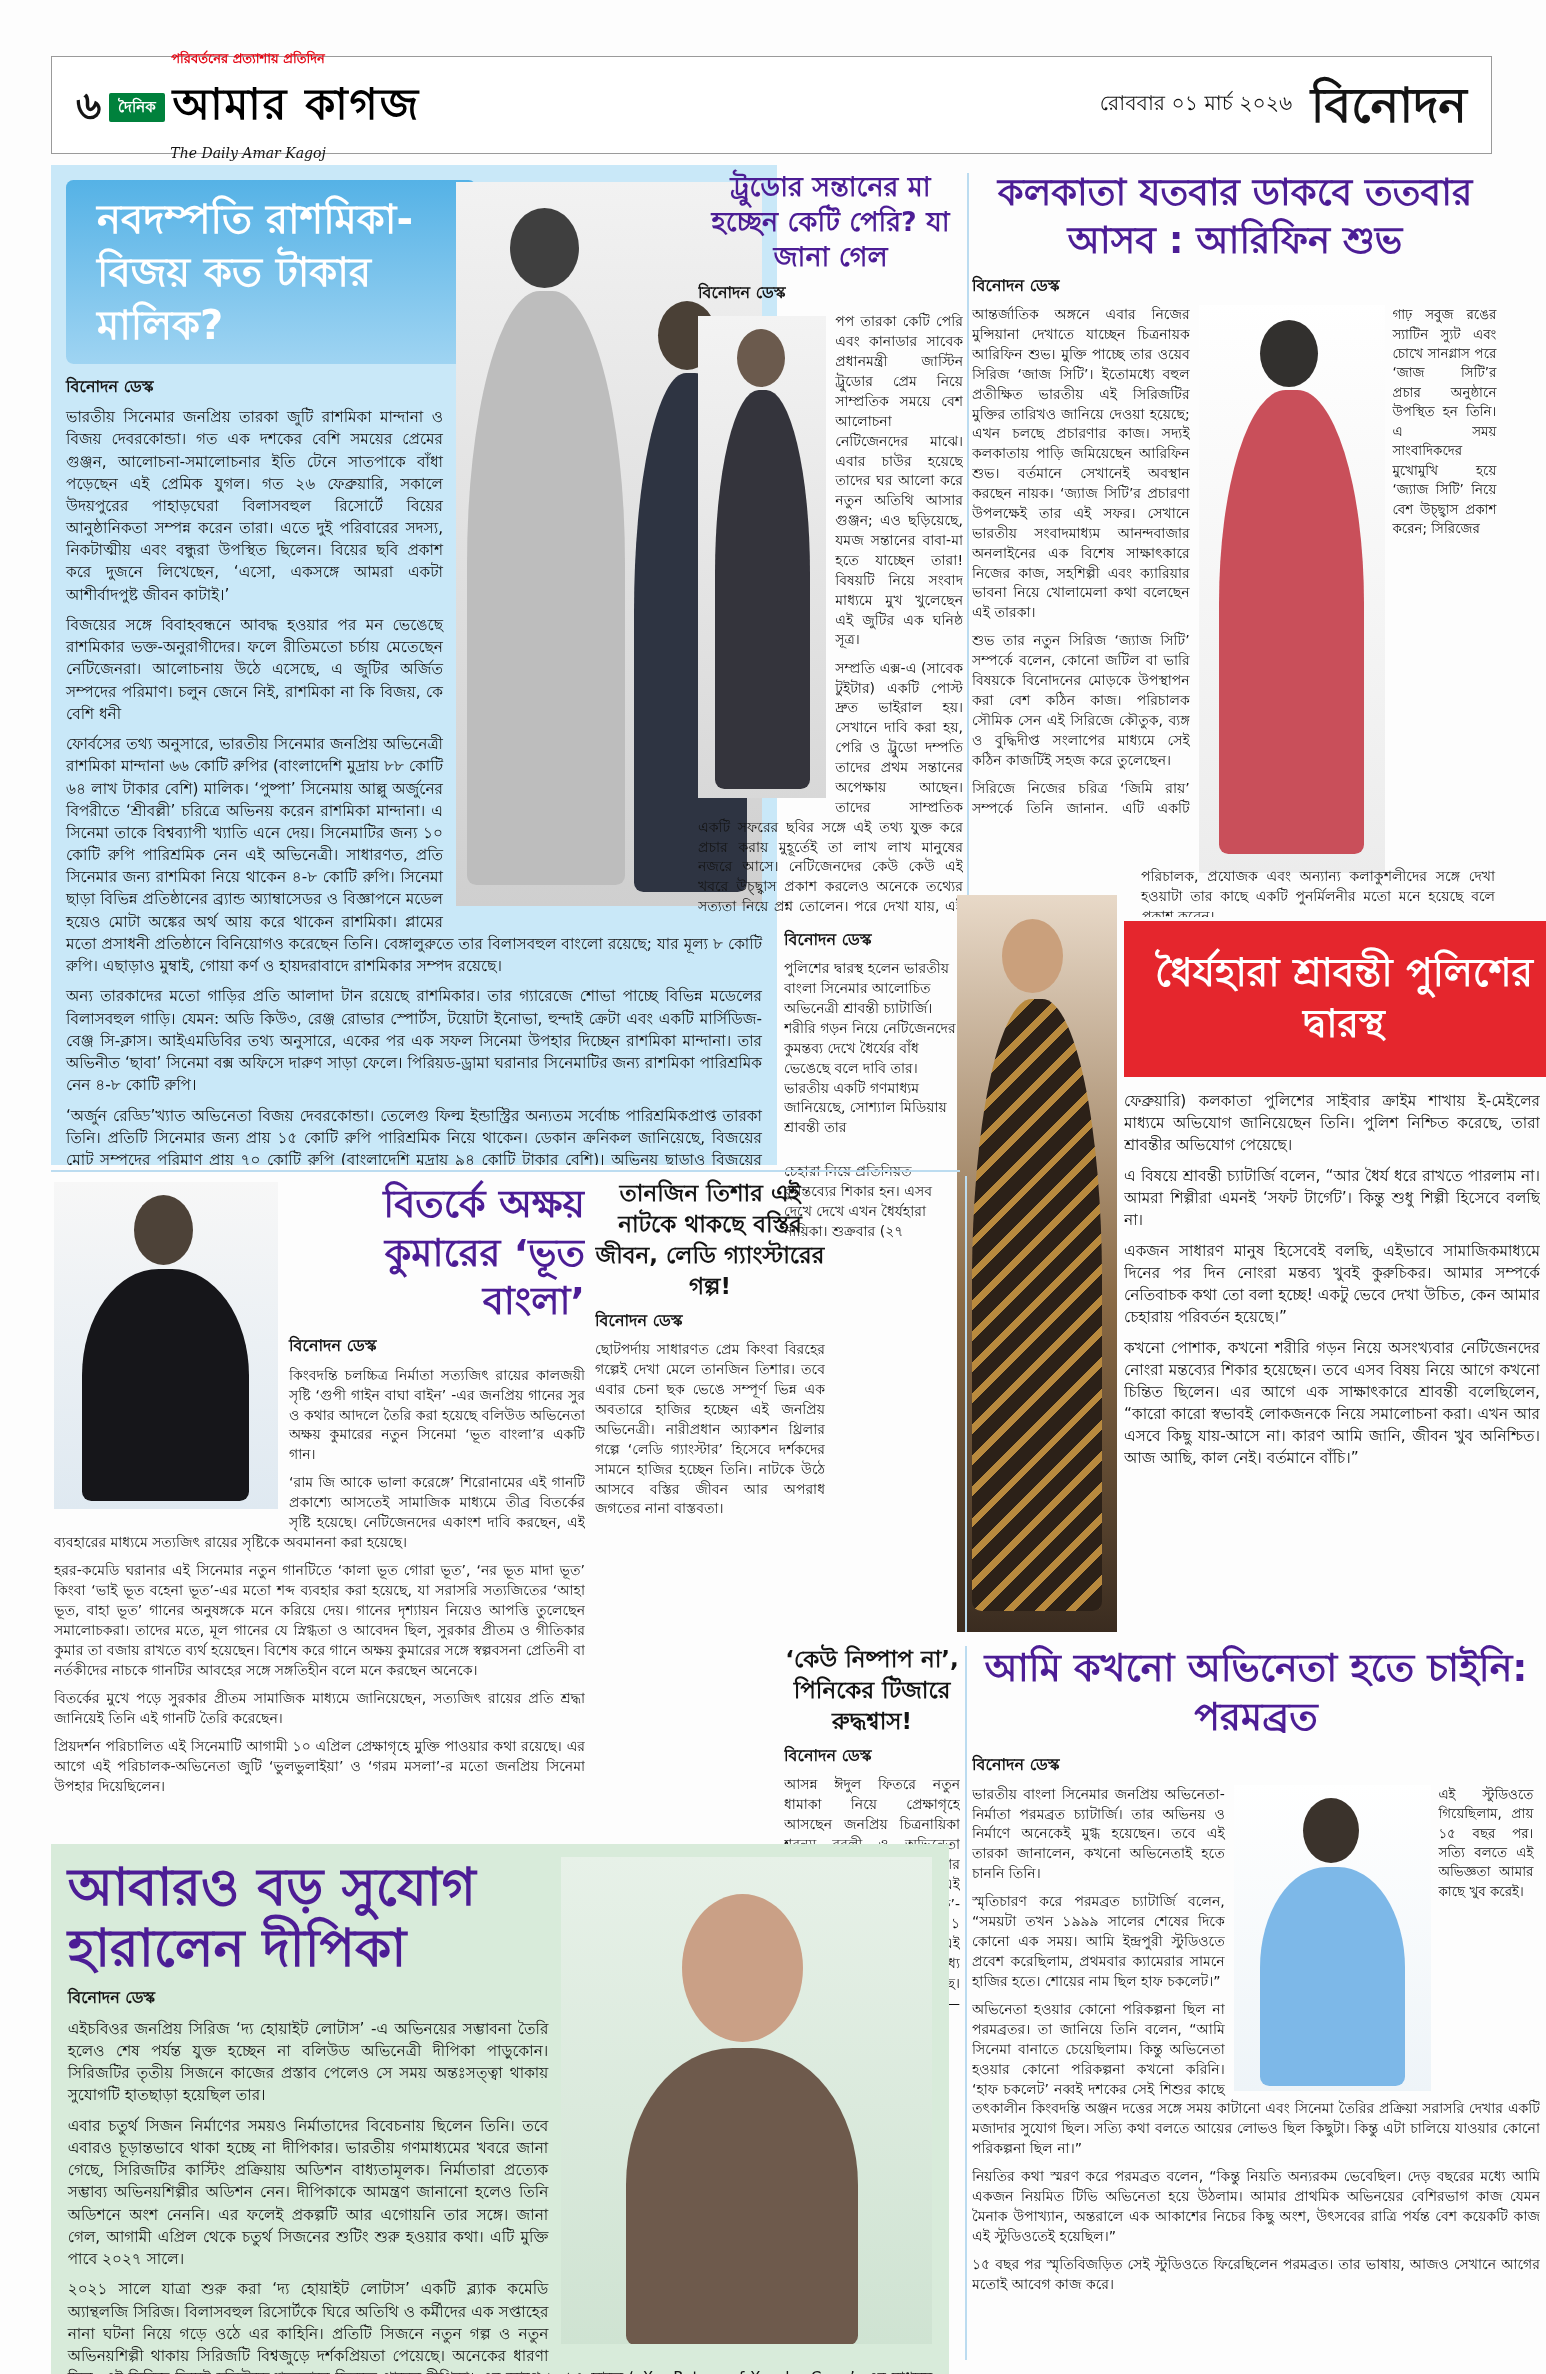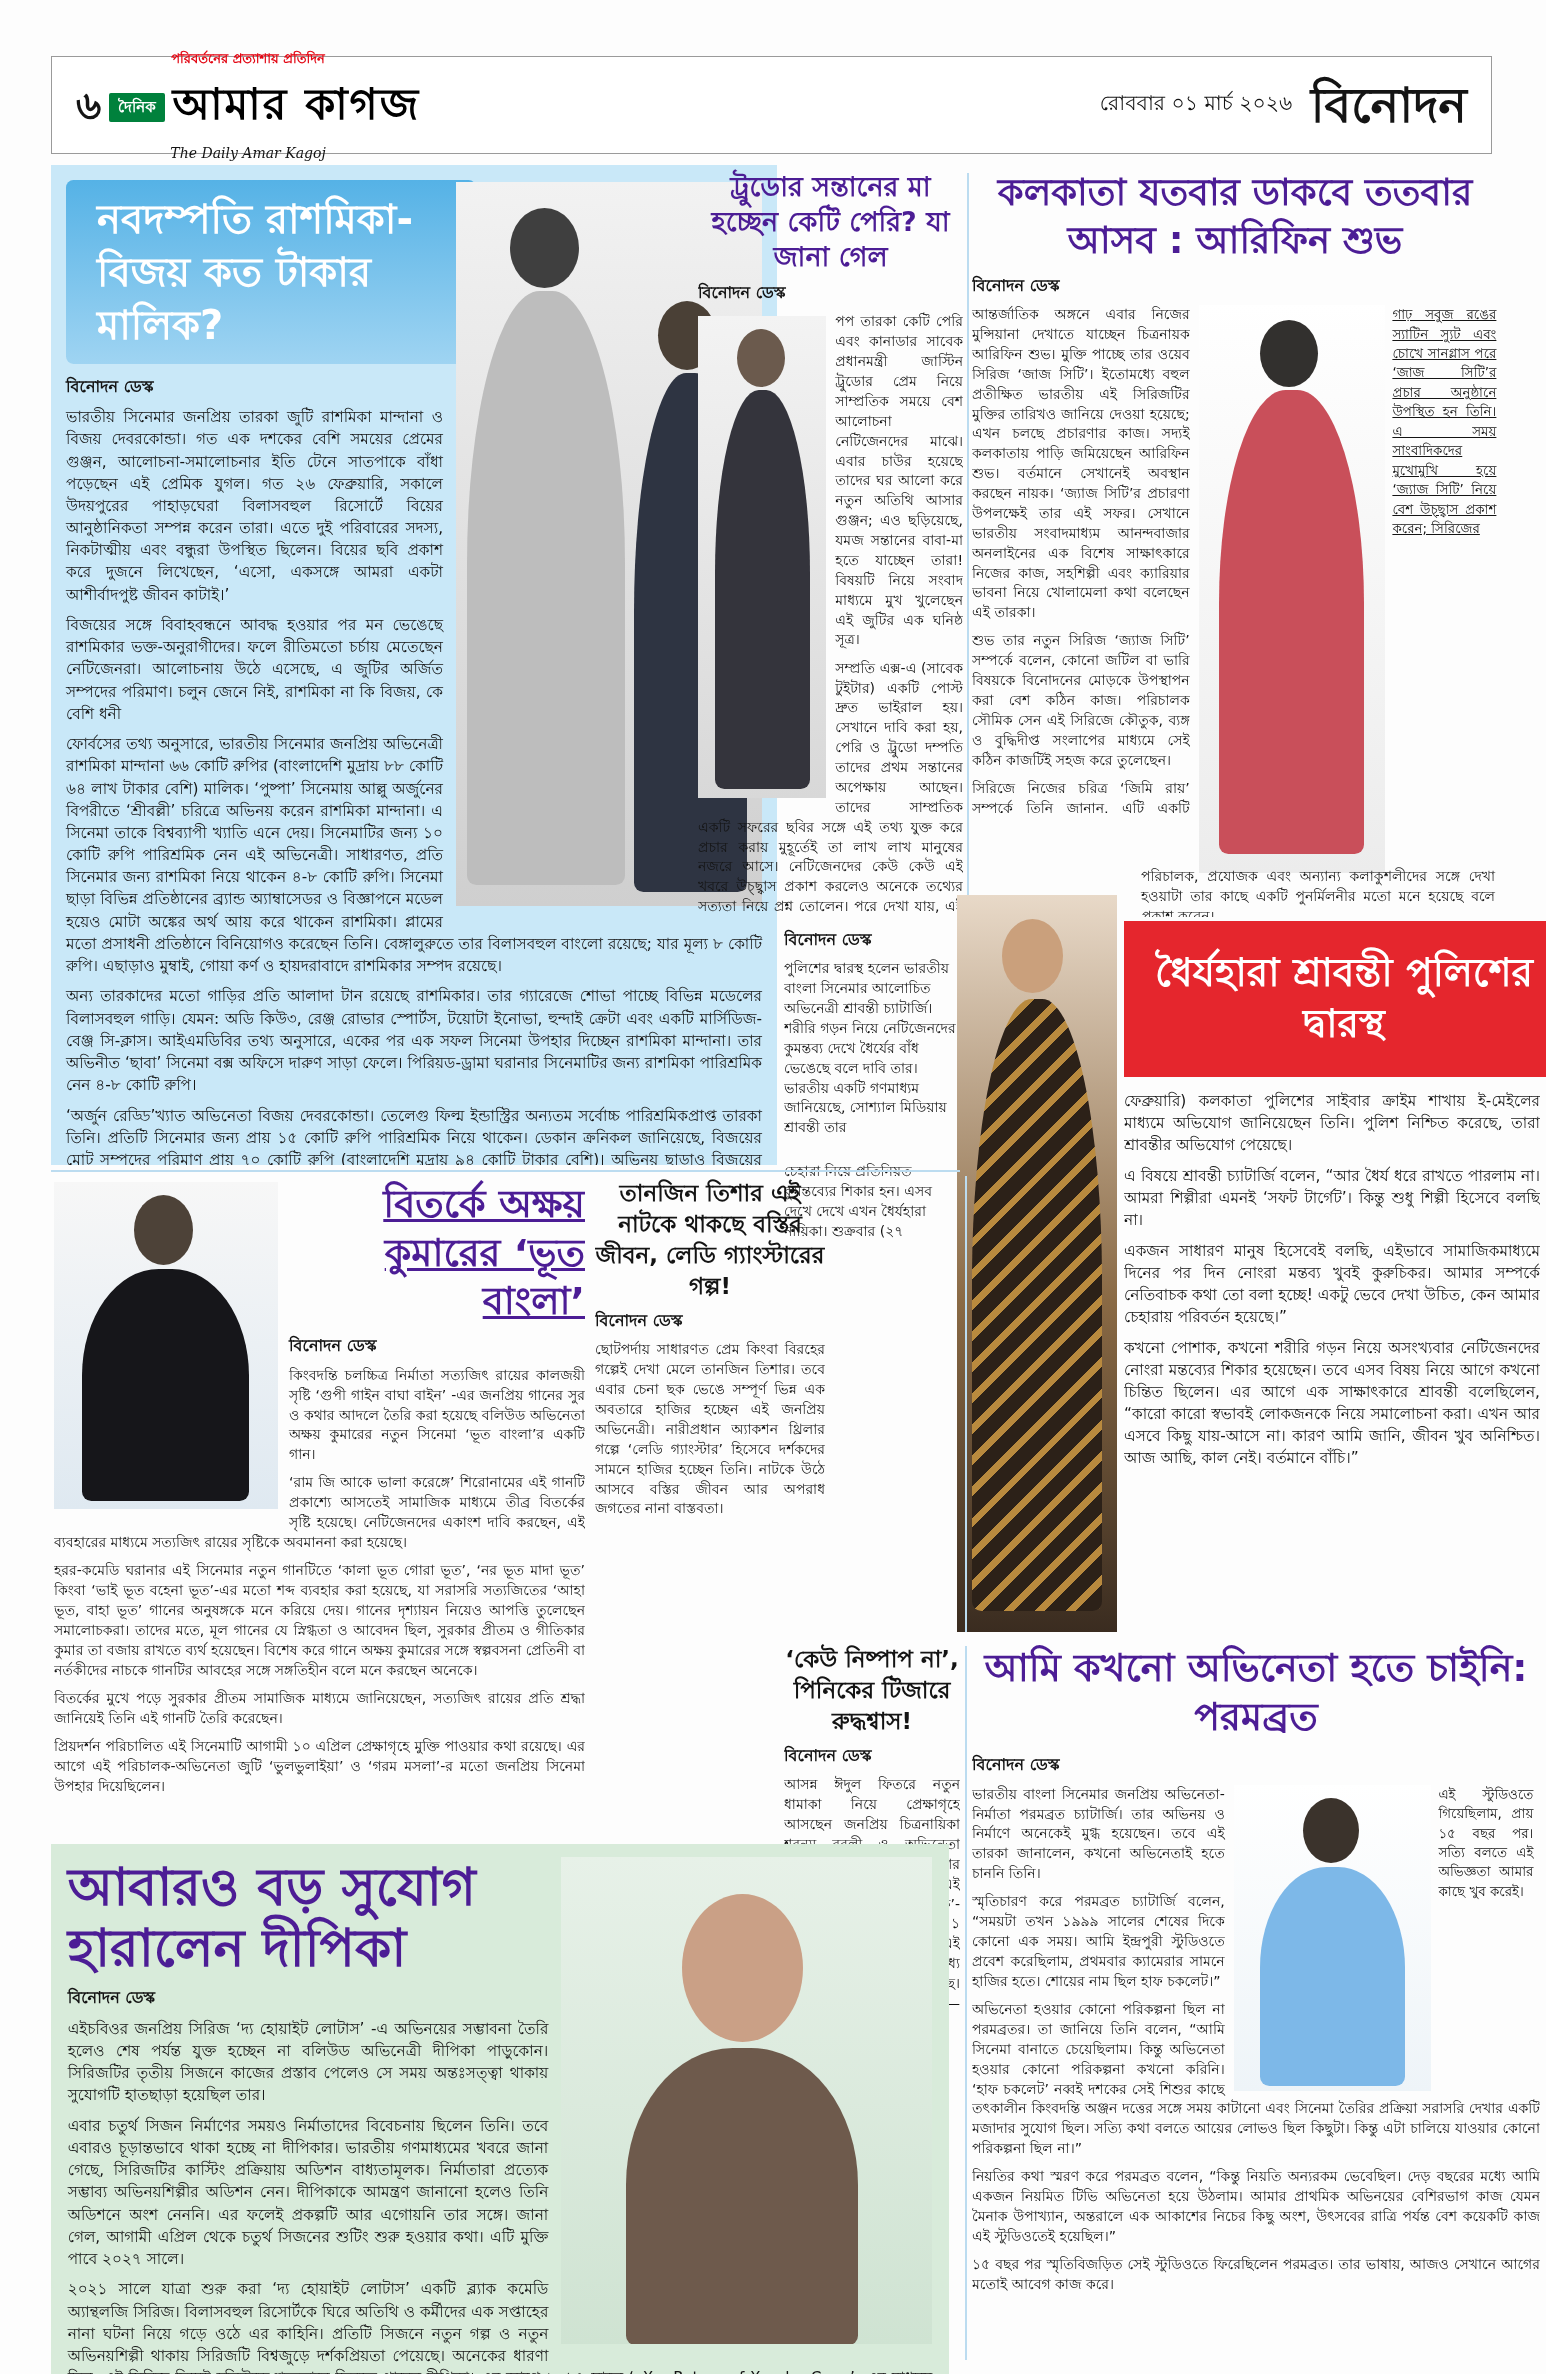--- a/index.html
+++ b/index.html
@@ -116,21 +116,21 @@
 <div class="abs vr" style="left:967px;top:173px;height:740px;"></div>
 
 <section id="art-arifin" class="abs ovh">
   <h2 class="hl" style="margin:0 0 7.4px 0;">কলকাতা যতবার ডাকবে ততবার আসব : আরিফিন শুভ</h2>
   <div class="byline">বিনোদন ডেস্ক</div>
   <div class="fr" style="width:299px;display:flex;gap:7.4px;margin:0 0 5.6px 9.3px;">
     <div class="ph" style="width:186px;height:568px;background:linear-gradient(180deg,#ffffff,#ececec);">
       <div class="head" style="left:61px;top:15px;width:58px;height:67px;background:#32302e;"></div>
       <div class="torso" style="left:20.4px;top:85px;width:145px;height:464px;background:#c94f5a;"></div>
     </div>
-    <div class="cap jt" style="width:104px;text-decoration:underline;">গাঢ় সবুজ রঙের স্যাটিন স্যুট এবং চোখে সানগ্লাস পরে ‘জাজ সিটি’র প্রচার অনুষ্ঠানে উপস্থিত হন তিনি। এ সময় সাংবাদিকদের মুখোমুখি হয়ে ‘জ্যাজ সিটি’ নিয়ে বেশ উচ্ছ্বাস প্রকাশ করেন; সিরিজের</div>
+    <div class="cap jt" style="width:104px;">গাঢ় সবুজ রঙের স্যাটিন স্যুট এবং চোখে সানগ্লাস পরে ‘জাজ সিটি’র প্রচার অনুষ্ঠানে উপস্থিত হন তিনি। এ সময় সাংবাদিকদের মুখোমুখি হয়ে ‘জ্যাজ সিটি’ নিয়ে বেশ উচ্ছ্বাস প্রকাশ করেন; সিরিজের</div>
   </div>
   <div class="body-sm jt ovh" style="height:508px;">
     <p>আন্তর্জাতিক অঙ্গনে এবার নিজের মুন্সিয়ানা দেখাতে যাচ্ছেন চিত্রনায়ক আরিফিন শুভ। মুক্তি পাচ্ছে তার ওয়েব সিরিজ ‘জাজ সিটি’। ইতোমধ্যে বহুল প্রতীক্ষিত ভারতীয় এই সিরিজটির মুক্তির তারিখও জানিয়ে দেওয়া হয়েছে; এখন চলছে প্রচারণার কাজ। সদ্যই কলকাতায় পাড়ি জমিয়েছেন আরিফিন শুভ। বর্তমানে সেখানেই অবস্থান করছেন নায়ক। ‘জ্যাজ সিটি’র প্রচারণা উপলক্ষেই তার এই সফর। সেখানে ভারতীয় সংবাদমাধ্যম আনন্দবাজার অনলাইনের এক বিশেষ সাক্ষাৎকারে নিজের কাজ, সহশিল্পী এবং ক্যারিয়ার ভাবনা নিয়ে খোলামেলা কথা বলেছেন এই তারকা।</p>
     <p>শুভ তার নতুন সিরিজ ‘জ্যাজ সিটি’ সম্পর্কে বলেন, কোনো জটিল বা ভারি বিষয়কে বিনোদনের মোড়কে উপস্থাপন করা বেশ কঠিন কাজ। পরিচালক সৌমিক সেন এই সিরিজে কৌতুক, ব্যঙ্গ ও বুদ্ধিদীপ্ত সংলাপের মাধ্যমে সেই কঠিন কাজটিই সহজ করে তুলেছেন।</p>
     <p>সিরিজে নিজের চরিত্র ‘জিমি রায়’ সম্পর্কে তিনি জানান, এটি একটি ভারতীয় চরিত্র এবং কাজের প্রয়োজনে তাকে একাধিক ভাষায় সংলাপ বলতে হয়েছে। অডিশন প্রসঙ্গে শুভ বললেন, সবার আগে নিজেকে বিশ্ববাসী বলতে ভালোবাসি। আমার মনে হয়, কোনো কাজের ক্ষেত্রেই কোন দেশের বা ভৌগোলিক কারণ জড়িত থাকে না।</p>
 
   </div>
   <p class="body-sm jt" style="position:absolute;left:169px;top:698px;width:354px;">পরিচালক, প্রযোজক এবং অন্যান্য কলাকুশলীদের সঙ্গে দেখা হওয়াটা তার কাছে একটি পুনর্মিলনীর মতো মনে হয়েছে বলে প্রকাশ করেন।</p>
 </section>
 
@@ -158,21 +158,21 @@
 
 <div class="abs hrule" style="left:51px;top:1170px;width:909px;"></div>
 <div class="abs vr" style="left:965px;top:1176px;height:456px;"></div>
 <div class="abs vr" style="left:965px;top:1646px;height:714px;"></div>
 
 <section id="art-akshay" class="abs ovh" style="left:54px;top:1178px;width:531px;height:640px;">
   <div class="ph fl" style="width:224px;height:327px;margin:3.7px 11px 5.6px 0;background:linear-gradient(180deg,#f7f7f7,#dfe9f1);">
     <div class="head" style="left:80px;top:13px;width:59px;height:70px;background:#4d4238;"></div>
     <div class="torso" style="left:28px;top:87px;width:167px;height:232px;background:#16161a;"></div>
   </div>
-  <h2 class="hl" style="margin:1.9px 0 7.4px 0;text-decoration:underline;">বিতর্কে অক্ষয় কুমারের ‘ভূত বাংলা’</h2>
+  <h2 class="hl" style="margin:1.9px 0 7.4px 0;">বিতর্কে অক্ষয় কুমারের ‘ভূত বাংলা’</h2>
   <div class="byline">বিনোদন ডেস্ক</div>
   <div class="body-sm jt">
     <p>কিংবদন্তি চলচ্চিত্র নির্মাতা সত্যজিৎ রায়ের কালজয়ী সৃষ্টি ‘গুপী গাইন বাঘা বাইন’ -এর জনপ্রিয় গানের সুর ও কথার আদলে তৈরি করা হয়েছে বলিউড অভিনেতা অক্ষয় কুমারের নতুন সিনেমা ‘ভূত বাংলা’র একটি গান।</p>
     <p>‘রাম জি আকে ভালা করেঙ্গে’ শিরোনামের এই গানটি প্রকাশ্যে আসতেই সামাজিক মাধ্যমে তীব্র বিতর্কের সৃষ্টি হয়েছে। নেটিজেনদের একাংশ দাবি করছেন, এই ব্যবহারের মাধ্যমে সত্যজিৎ রায়ের সৃষ্টিকে অবমাননা করা হয়েছে।</p>
     <p>হরর-কমেডি ঘরানার এই সিনেমার নতুন গানটিতে ‘কালা ভূত গোরা ভূত’, ‘নর ভূত মাদা ভূত’ কিংবা ‘ভাই ভূত বহেনা ভূত’-এর মতো শব্দ ব্যবহার করা হয়েছে, যা সরাসরি সত্যজিতের ‘আহা ভূত, বাহা ভূত’ গানের অনুষঙ্গকে মনে করিয়ে দেয়। গানের দৃশ্যায়ন নিয়েও আপত্তি তুলেছেন সমালোচকরা। তাদের মতে, মূল গানের যে স্নিগ্ধতা ও আবেদন ছিল, সুরকার প্রীতম ও গীতিকার কুমার তা বজায় রাখতে ব্যর্থ হয়েছেন। বিশেষ করে গানে অক্ষয় কুমারের সঙ্গে স্বল্পবসনা প্রেতিনী বা নর্তকীদের নাচকে গানটির আবহের সঙ্গে সঙ্গতিহীন বলে মনে করছেন অনেকে।</p>
     <p>বিতর্কের মুখে পড়ে সুরকার প্রীতম সামাজিক মাধ্যমে জানিয়েছেন, সত্যজিৎ রায়ের প্রতি শ্রদ্ধা জানিয়েই তিনি এই গানটি তৈরি করেছেন।</p>
     <p>প্রিয়দর্শন পরিচালিত এই সিনেমাটি আগামী ১০ এপ্রিল প্রেক্ষাগৃহে মুক্তি পাওয়ার কথা রয়েছে। এর আগে এই পরিচালক-অভিনেতা জুটি ‘ভুলভুলাইয়া’ ও ‘গরম মসলা’-র মতো জনপ্রিয় সিনেমা উপহার দিয়েছিলেন।</p>
   </div>
 </section>
 

